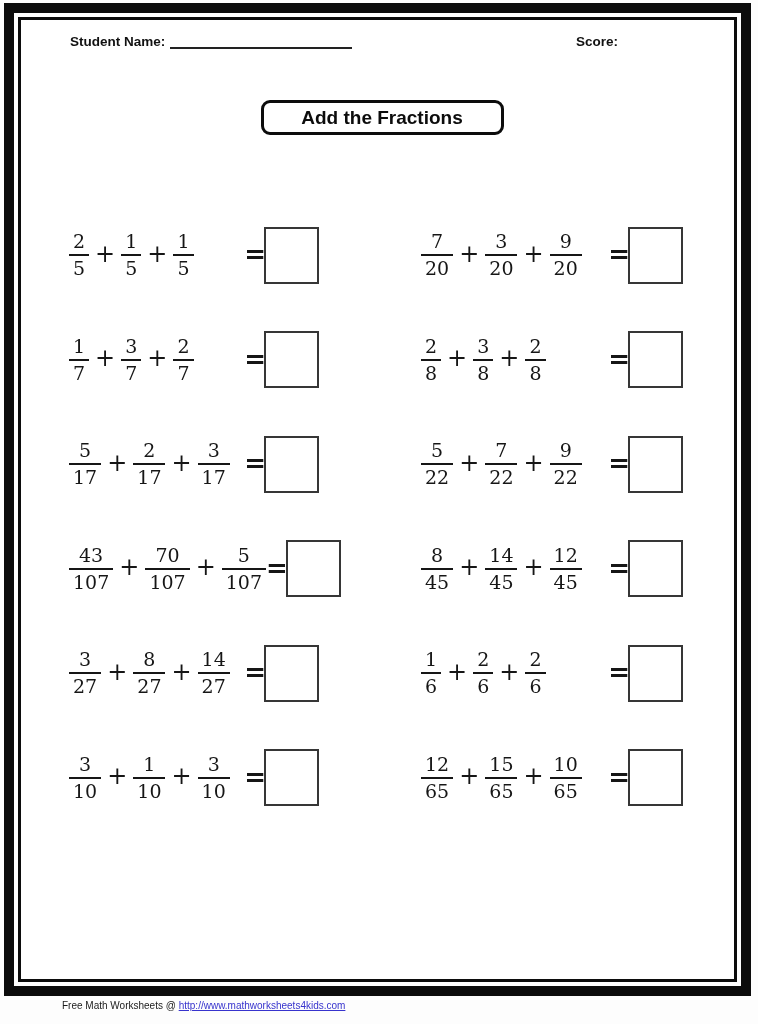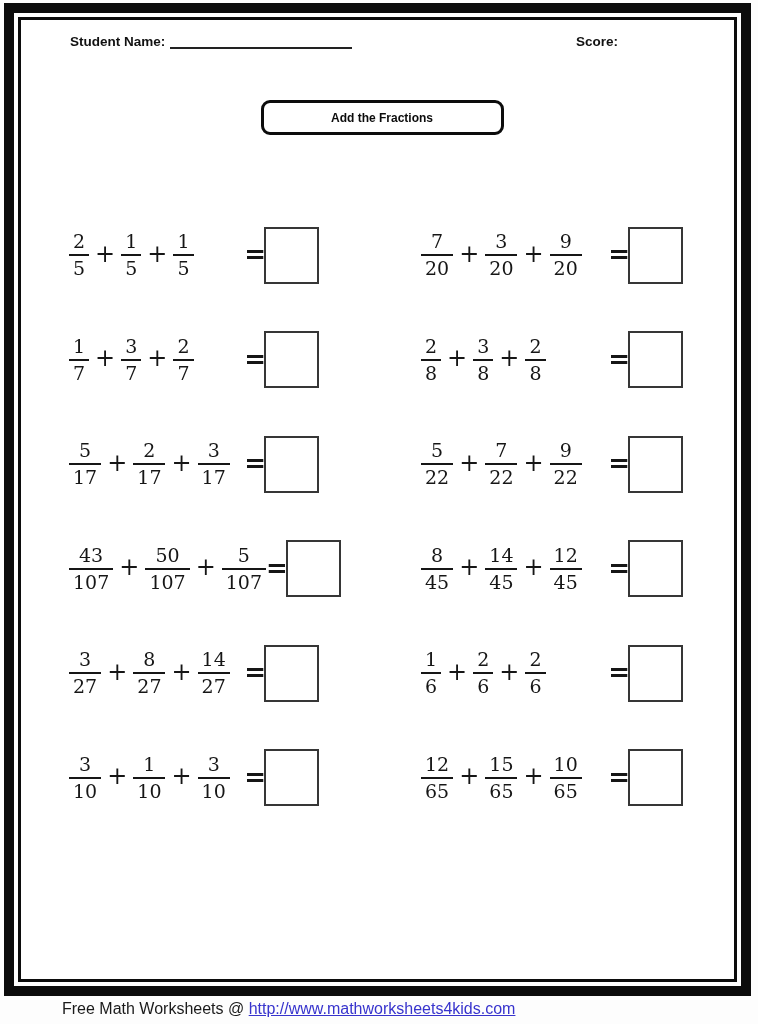--- a/index.html
+++ b/index.html
@@ -30,21 +30,21 @@
     display:inline-block; width:182px; height:15px;
     border-bottom:2px solid #222; margin-left:5px;
   }
   .score-label { margin-left:auto; margin-right:116px; }
 
   
   .title-box {
     width:243px; height:35px; margin:51px auto 0;
     border:3px solid #0c0c0c; border-radius:9px;
     display:flex; align-items:center; justify-content:center;
-    font-weight:bold; font-size:12px; color:#0c0c0c; background:#fff;
+    font-weight:bold; font-size:19px; color:#0c0c0c; background:#fff;
   }
 
   
   .problems {
     margin:68px 0 0 39px;
     display:grid; grid-template-columns:250px 262px; column-gap:102px;
   }
   .problem {
     height:104.5px;
     display:flex; align-items:center; justify-content:space-between;
@@ -56,21 +56,21 @@
   .den { padding:3px 4px 0; }
   .plus { font-size:24px; margin:0 6px; padding-bottom:3px; }
   .ans { display:flex; align-items:center; }
   .eq {
     font-family:"DejaVu Sans", sans-serif; font-weight:bold; font-size:26px;
     color:#161616; margin-right:-2px; position:relative; z-index:1; padding-bottom:2px;
   }
   .box { width:55px; height:57px; border:2px solid #363636; background:#fff; }
 
   
-  .footer { position:absolute; left:62px; top:1000px; font-size:16px; color:#1a1a1a; }
+  .footer { position:absolute; left:62px; top:1000px; font-size:10px; color:#1a1a1a; }
   .footer a { color:#3733cd; text-decoration:underline; }
 </style>
 </head>
 <body>
 
 <div class="page">
   <div class="frame">
     <div class="frame-inner">
 
       <div class="header">
@@ -243,21 +243,21 @@
 
         <div class="problem">
           <div class="expr">
             <span class="frac">
                 <span class="num">43</span>
                 <span class="bar"></span>
                 <span class="den">107</span>
               </span>
             <span class="plus">+</span>
             <span class="frac">
-                <span class="num">50</span>
+                <span class="num">70</span>
                 <span class="bar"></span>
                 <span class="den">107</span>
               </span>
             <span class="plus">+</span>
             <span class="frac">
                 <span class="num">5</span>
                 <span class="bar"></span>
                 <span class="den">107</span>
               </span>
           </div>

